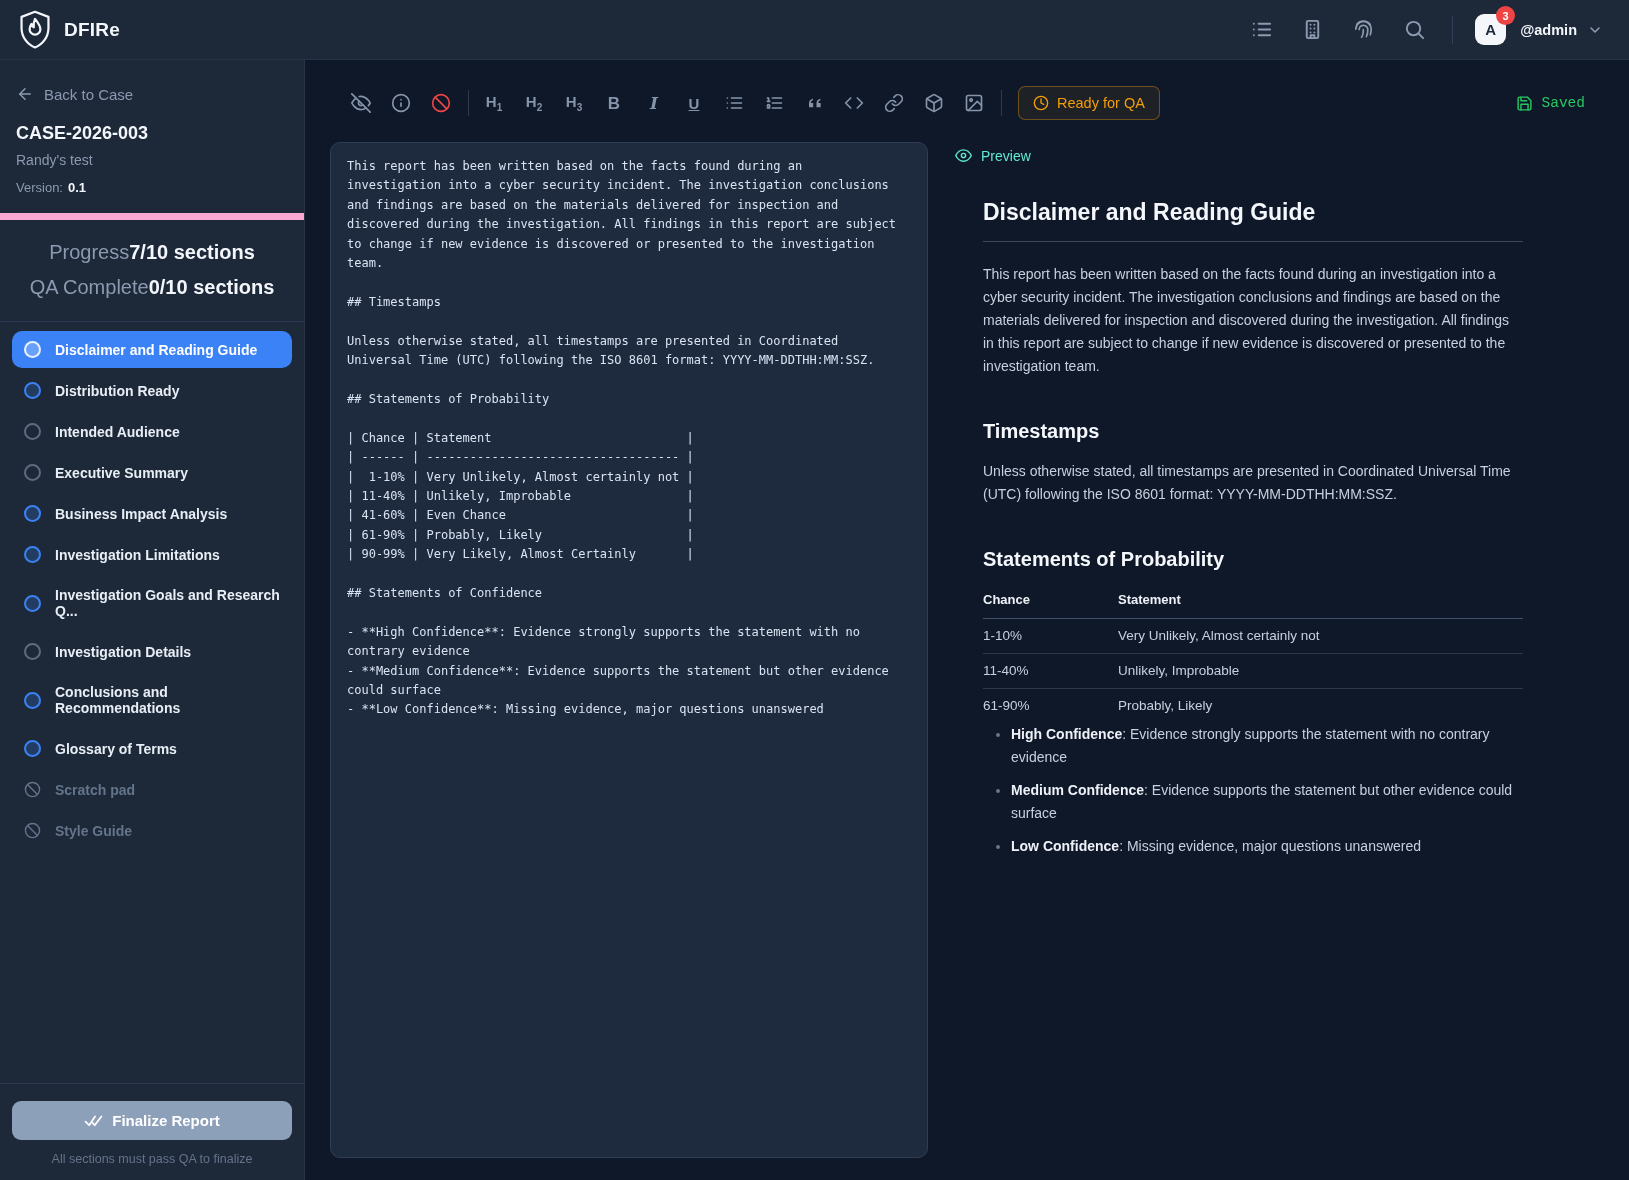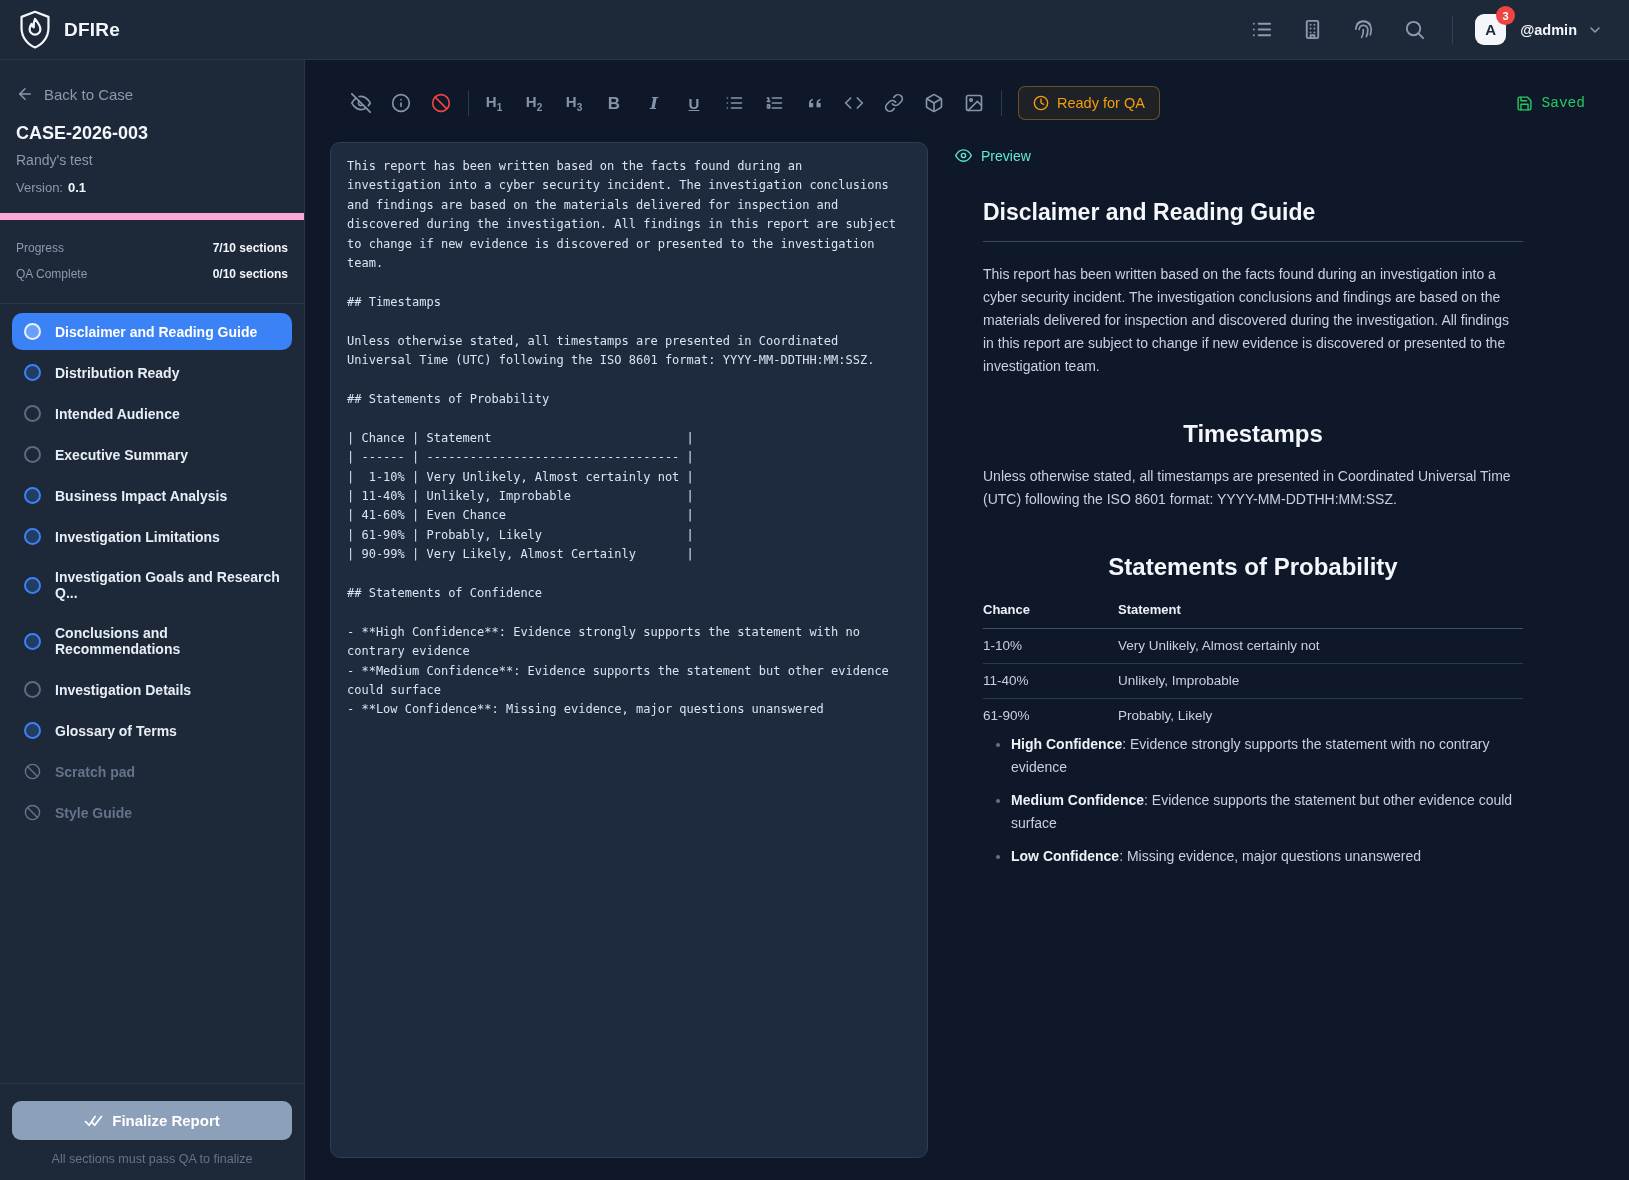--- a/index.html
+++ b/index.html
@@ -42,21 +42,21 @@
     display: flex; flex-direction: column;
   }
   .side-top { padding: 25px 36px 18px 16px; border-bottom: 7px solid #f9a8d4; }
   .back-row { display: flex; align-items: center; gap: 10px; color: #8b9ab0; font-size: 15px; cursor: pointer; margin-bottom: 20px; }
   .back-row svg { width: 18px; height: 18px; }
   .case-id { font-size: 18px; font-weight: bold; color: #f3f6fb; margin-bottom: 8px; }
   .case-sub { font-size: 14px; color: #8b9ab0; margin-bottom: 12px; }
   .version-row { font-size: 13px; color: #8b9ab0; }
   .version-row b { color: #f3f6fb; margin-left: 5px; }
   .stats { padding: 15px 16px 16px; border-bottom: 1px solid #2a3850; }
-  .stat-row { display: flex; justify-content: space-between; font-size: 12px; padding: 6px 0; }
+  .stat-row { display: flex; justify-content: center; font-size: 20px; padding: 6px 0; }
   .stat-label { color: #8b9ab0; }
   .stat-value { color: #f3f6fb; font-weight: bold; }
   .nav { padding: 9px 12px; display: flex; flex-direction: column; gap: 4px; }
   .nav-item {
     display: flex; align-items: center; gap: 14px; padding: 10px 12px; border-radius: 10px;
     font-size: 14px; font-weight: 600; color: #e8eef6; cursor: pointer;
   }
   .nav-item.selected { background: #3b82f6; color: #ffffff; }
   .nav-item.disabled { color: #64748b; }
   .dot { width: 17px; height: 17px; border-radius: 50%; flex: none; border: 2px solid #5d6b81; }
@@ -108,21 +108,21 @@
   }
   .preview { flex: 1; min-width: 0; padding-top: 5px; }
   .preview-head { display: flex; align-items: center; gap: 9px; color: #5eead4; font-size: 14px; }
   .preview-head svg { width: 17px; height: 17px; }
   .preview-body { padding: 35px 62px 0 28px; }
   .preview-body h1 {
     font-size: 23px; font-weight: bold; color: #f4f7fb;
     padding-bottom: 15px; border-bottom: 1px solid #3a485e; margin-bottom: 21px;
   }
   .preview-body p { font-size: 14px; line-height: 23px; color: #c6d0de; max-width: 545px; }
-  .preview-body h2 { font-size: 24px; font-weight: bold; color: #f4f7fb; margin: 42px 0 17px; text-align: center; }
+  .preview-body h2 { font-size: 20px; font-weight: bold; color: #f4f7fb; margin: 42px 0 17px; }
   .prob-table { width: 100%; border-collapse: collapse; }
   .prob-table th {
     text-align: left; font-size: 13px; font-weight: bold; color: #eef2f8;
     padding: 4px 0 11px; border-bottom: 1px solid #41506a;
   }
   .prob-table td { font-size: 13.5px; color: #c6d0de; padding: 9px 0 10px; border-bottom: 1px solid #2b394e; }
   .prob-table tr:last-child td { border-bottom: none; }
   .col-chance { width: 135px; }
   .conf-list { margin: 0 0 0 8px; padding-left: 20px; }
   .conf-list li { font-size: 14px; line-height: 23px; color: #c6d0de; margin-bottom: 10px; max-width: 520px; }
@@ -226,26 +226,26 @@
       </div>
       <div class="nav-item">
         <span class="dot done"></span>
         <span>Investigation Limitations</span>
       </div>
       <div class="nav-item">
         <span class="dot done"></span>
         <span>Investigation Goals and Research Q...</span>
       </div>
       <div class="nav-item">
-        <span class="dot done"></span>
-        <span>Conclusions and Recommendations</span>
-      </div>
-      <div class="nav-item">
         <span class="dot"></span>
         <span>Investigation Details</span>
+      </div>
+      <div class="nav-item">
+        <span class="dot done"></span>
+        <span>Conclusions and Recommendations</span>
       </div>
       <div class="nav-item">
         <span class="dot done"></span>
         <span>Glossary of Terms</span>
       </div>
       <div class="nav-item disabled">
         <svg class="ban-mini" viewBox="0 0 24 24" fill="none" stroke="currentColor" stroke-width="2" stroke-linecap="round">
           <circle cx="12" cy="12" r="10"></circle>
             <line x1="5.3" y1="5.3" x2="18.7" y2="18.7"></line>
         </svg>

